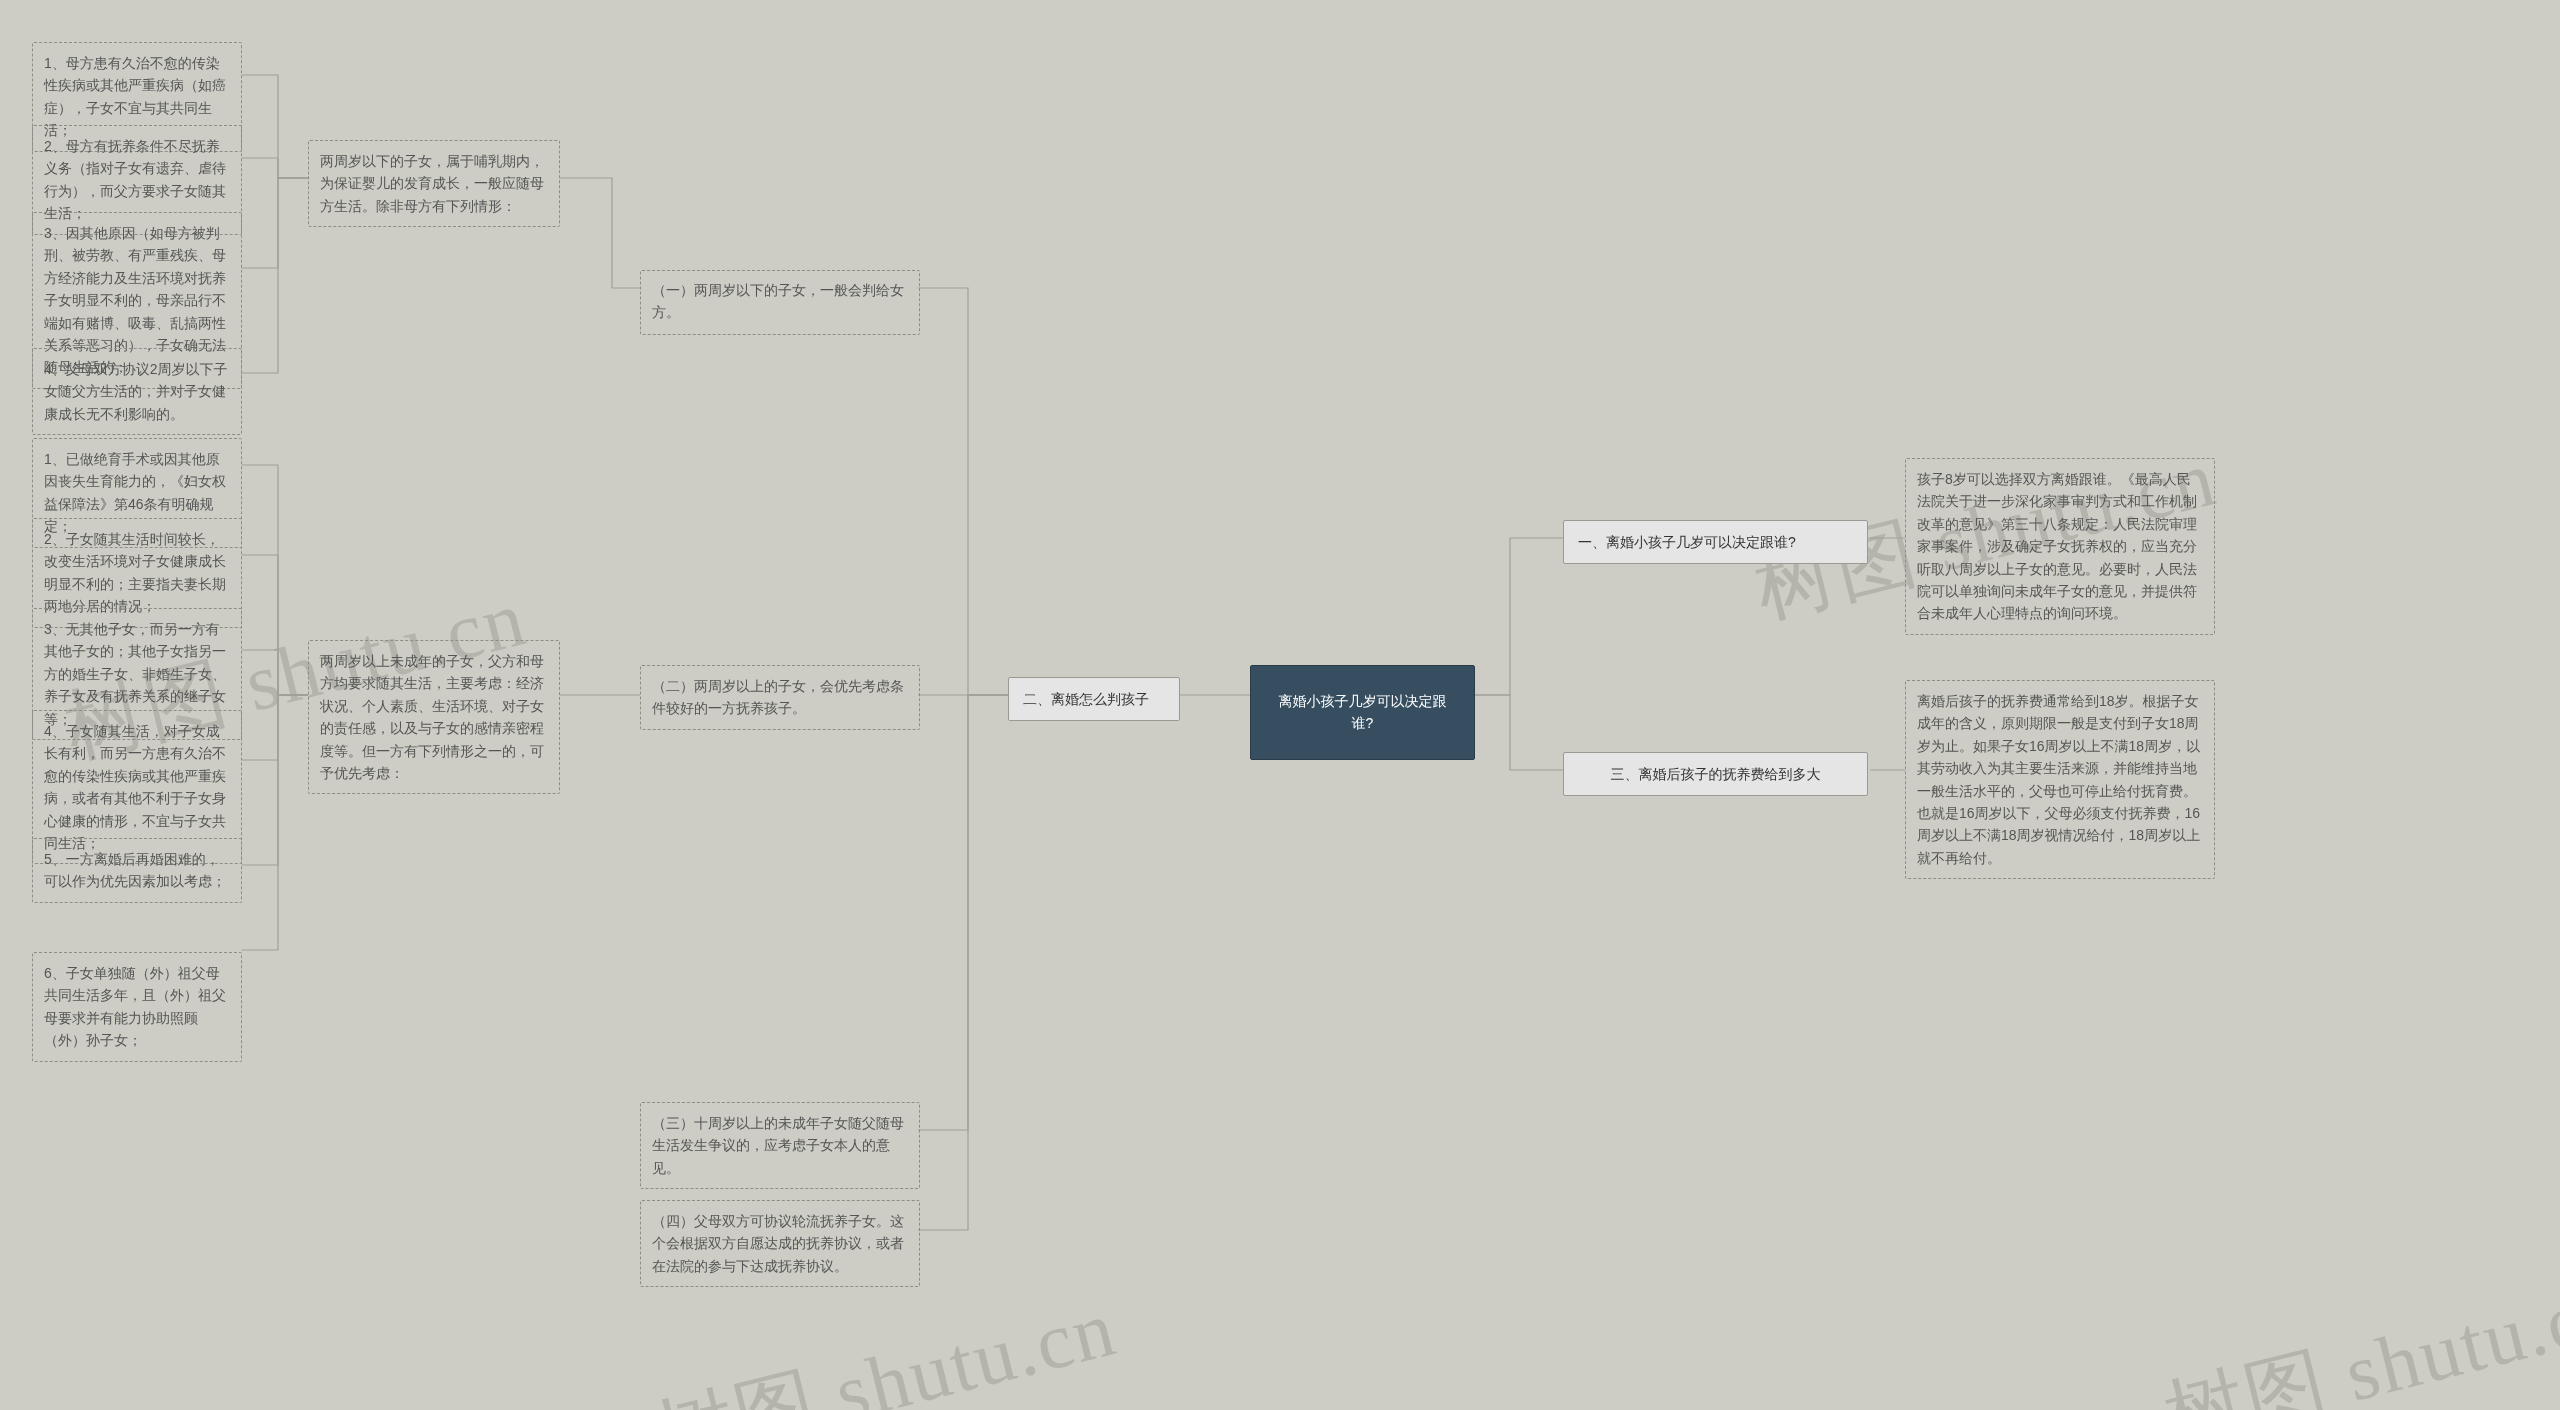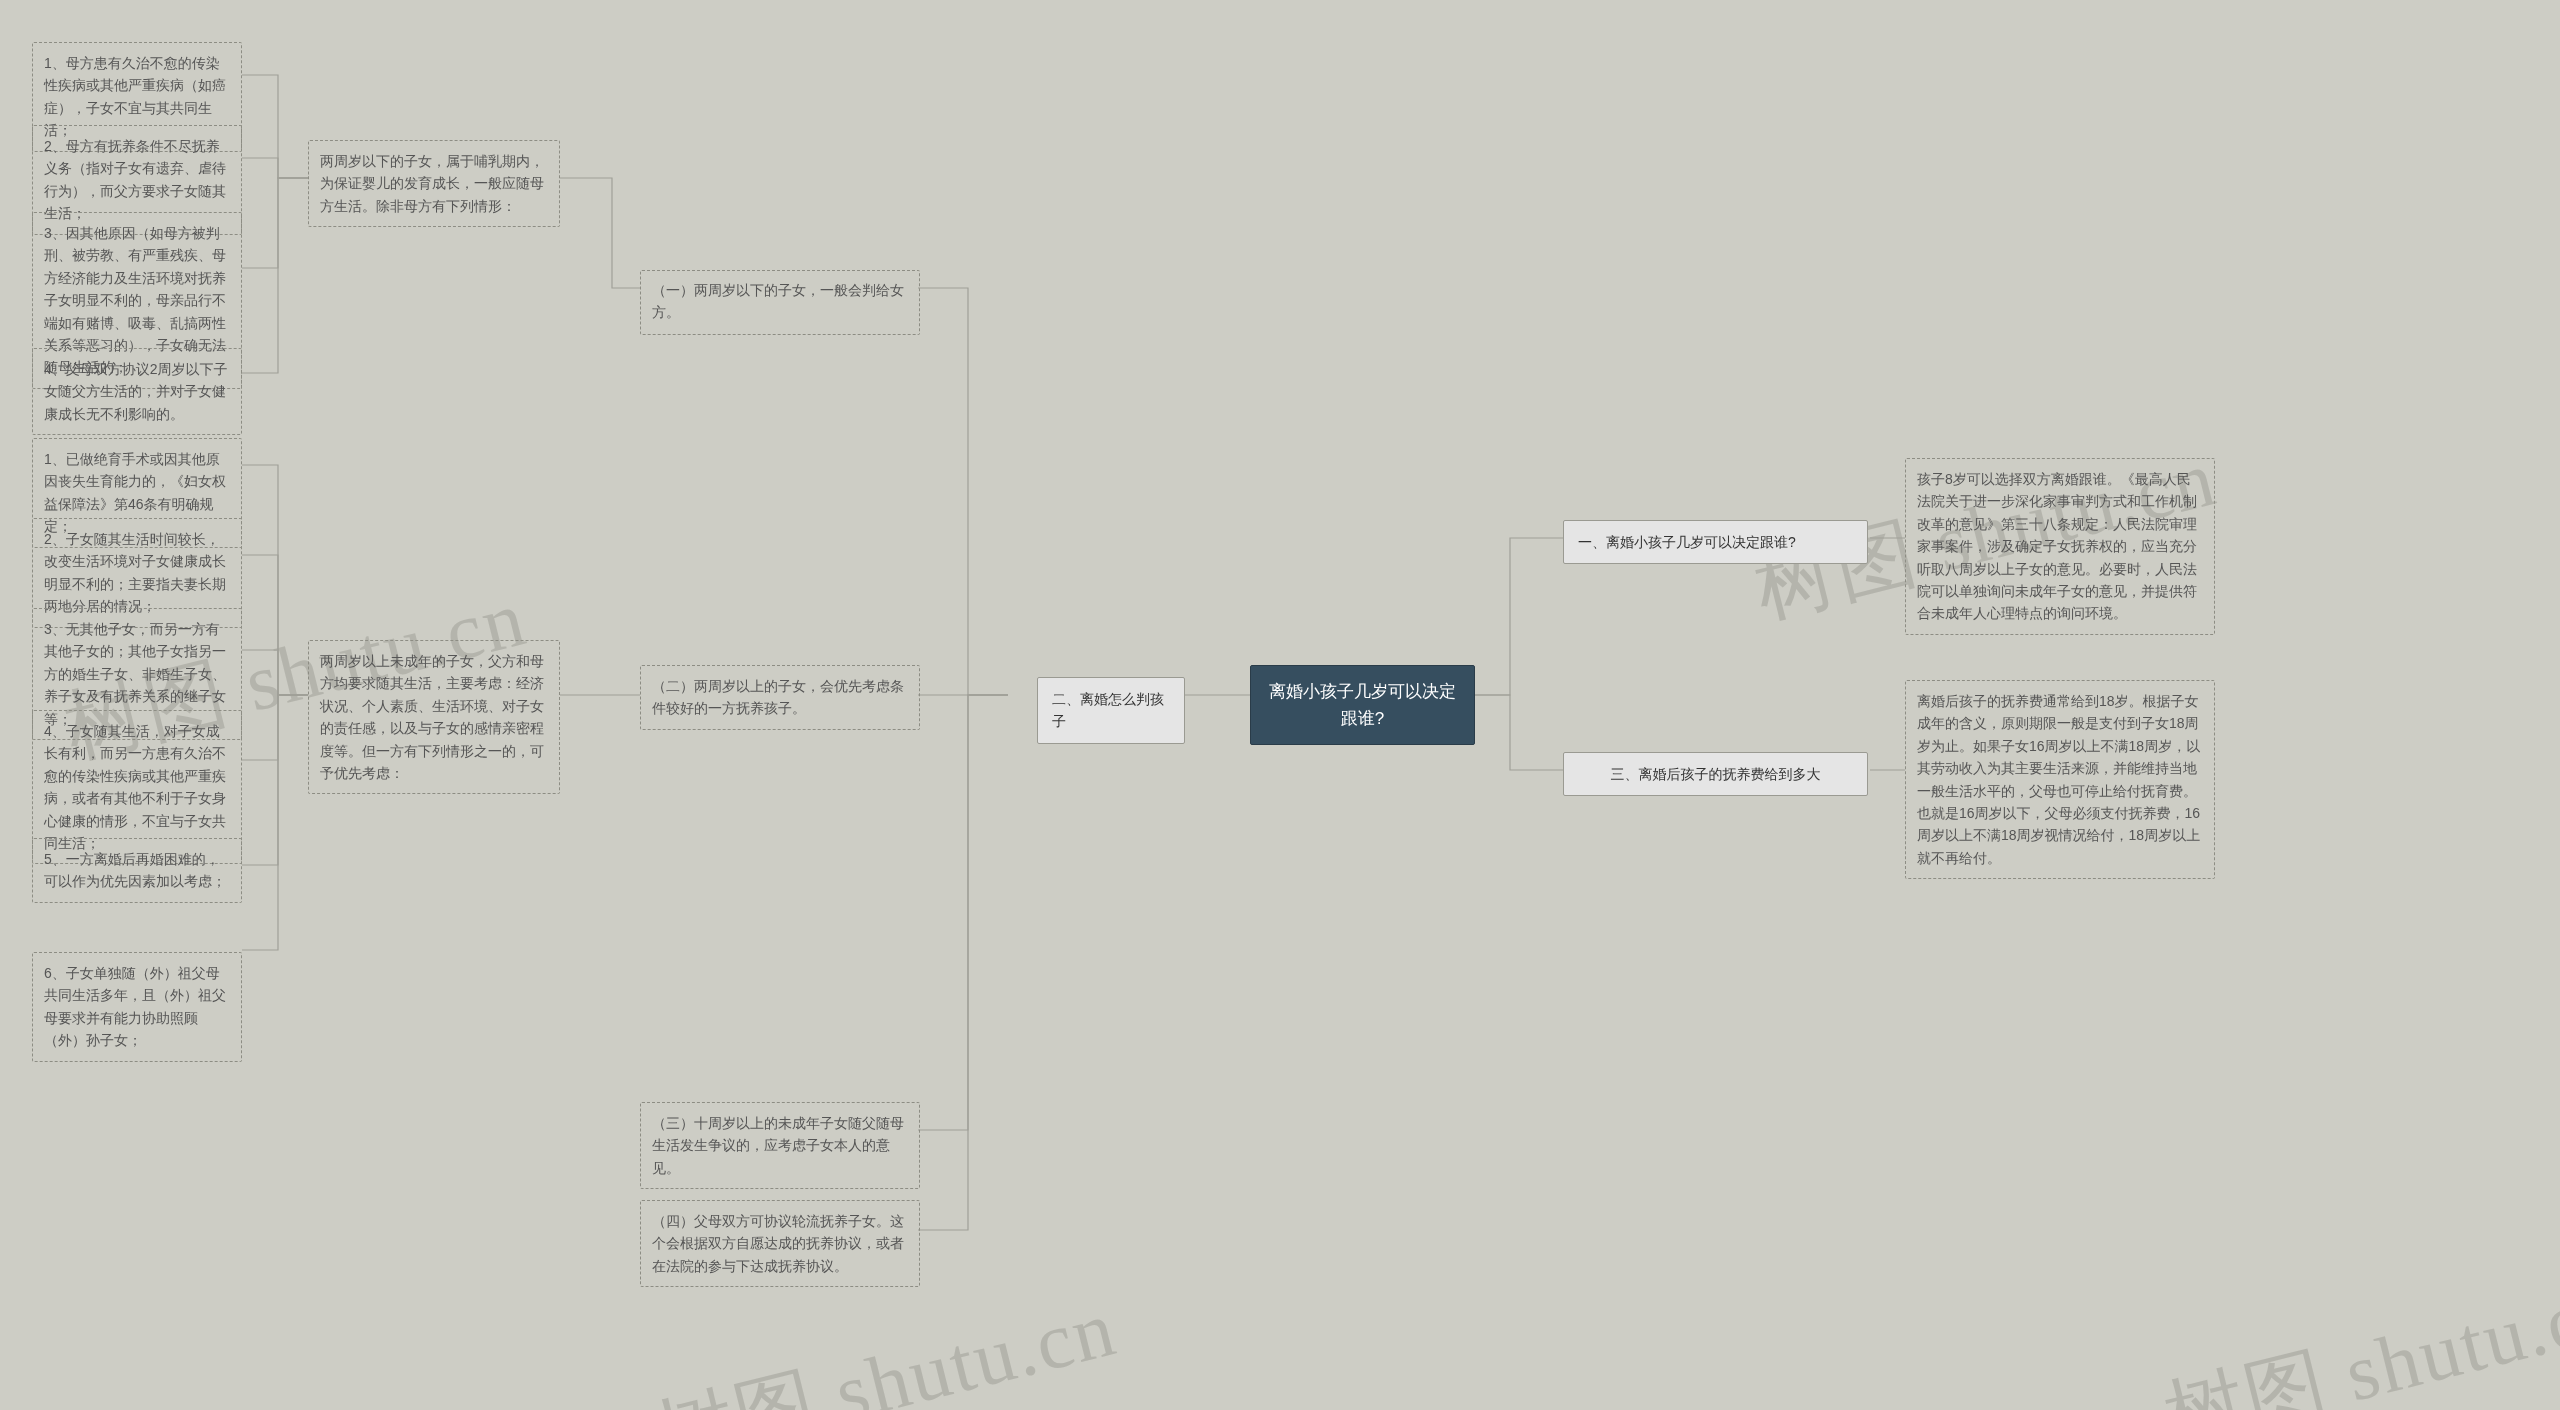--- a/index.html
+++ b/index.html
@@ -17,22 +17,22 @@
     box-sizing: border-box;
     font-size: 14px;
     line-height: 1.6;
     color: #333;
   }
   .root {
     background: #364e5f;
     color: #fff;
     border: 1px solid #2a3c49;
     text-align: center;
-    padding: 12px 18px;
-    font-size: 17px;
+    padding: 24px 18px;
+    font-size: 14px;
     border-radius: 2px;
   }
   .branch {
     background: #e5e5e5;
     border: 1px solid #9a9a92;
     padding: 10px 14px;
     color: #333;
     border-radius: 2px;
   }
   .leaf {
@@ -108,21 +108,21 @@
 </svg>
 
 <div class="node root" style="left:1250px; top:665px; width:225px;">离婚小孩子几岁可以决定跟谁?</div>
 
 <div class="node branch" style="left:1563px; top:520px; width:305px;">一、离婚小孩子几岁可以决定跟谁?</div>
 <div class="node leaf" style="left:1905px; top:458px; width:310px;">孩子8岁可以选择双方离婚跟谁。《最高人民法院关于进一步深化家事审判方式和工作机制改革的意见》第三十八条规定：人民法院审理家事案件，涉及确定子女抚养权的，应当充分听取八周岁以上子女的意见。必要时，人民法院可以单独询问未成年子女的意见，并提供符合未成年人心理特点的询问环境。</div>
 
 <div class="node branch" style="left:1563px; top:752px; width:305px;text-align:center;">三、离婚后孩子的抚养费给到多大</div>
 <div class="node leaf" style="left:1905px; top:680px; width:310px;">离婚后孩子的抚养费通常给到18岁。根据子女成年的含义，原则期限一般是支付到子女18周岁为止。如果子女16周岁以上不满18周岁，以其劳动收入为其主要生活来源，并能维持当地一般生活水平的，父母也可停止给付抚育费。也就是16周岁以下，父母必须支付抚养费，16周岁以上不满18周岁视情况给付，18周岁以上就不再给付。</div>
 
-<div class="node branch" style="left:1008px; top:677px; width:148px;margin-left:29px;">二、离婚怎么判孩子</div>
+<div class="node branch" style="left:1008px; top:677px; width:172px;">二、离婚怎么判孩子</div>
 
 <div class="node leaf" style="left:640px; top:270px; width:280px;font-family:Liberation Serif, serif;">（一）两周岁以下的子女，一般会判给女方。</div>
 <div class="node leaf" style="left:640px; top:665px; width:280px;">（二）两周岁以上的子女，会优先考虑条件较好的一方抚养孩子。</div>
 <div class="node leaf" style="left:640px; top:1102px; width:280px;">（三）十周岁以上的未成年子女随父随母生活发生争议的，应考虑子女本人的意见。</div>
 <div class="node leaf" style="left:640px; top:1200px; width:280px;">（四）父母双方可协议轮流抚养子女。这个会根据双方自愿达成的抚养协议，或者在法院的参与下达成抚养协议。</div>
 
 <div class="node leaf" style="left:308px; top:140px; width:252px;">两周岁以下的子女，属于哺乳期内，为保证婴儿的发育成长，一般应随母方生活。除非母方有下列情形：</div>
 
 <div class="node leaf" style="left:32px; top:42px;  width:210px;">1、母方患有久治不愈的传染性疾病或其他严重疾病（如癌症），子女不宜与其共同生活；</div>
 <div class="node leaf" style="left:32px; top:125px; width:210px;">2、母方有抚养条件不尽抚养义务（指对子女有遗弃、虐待行为），而父方要求子女随其生活；</div>

